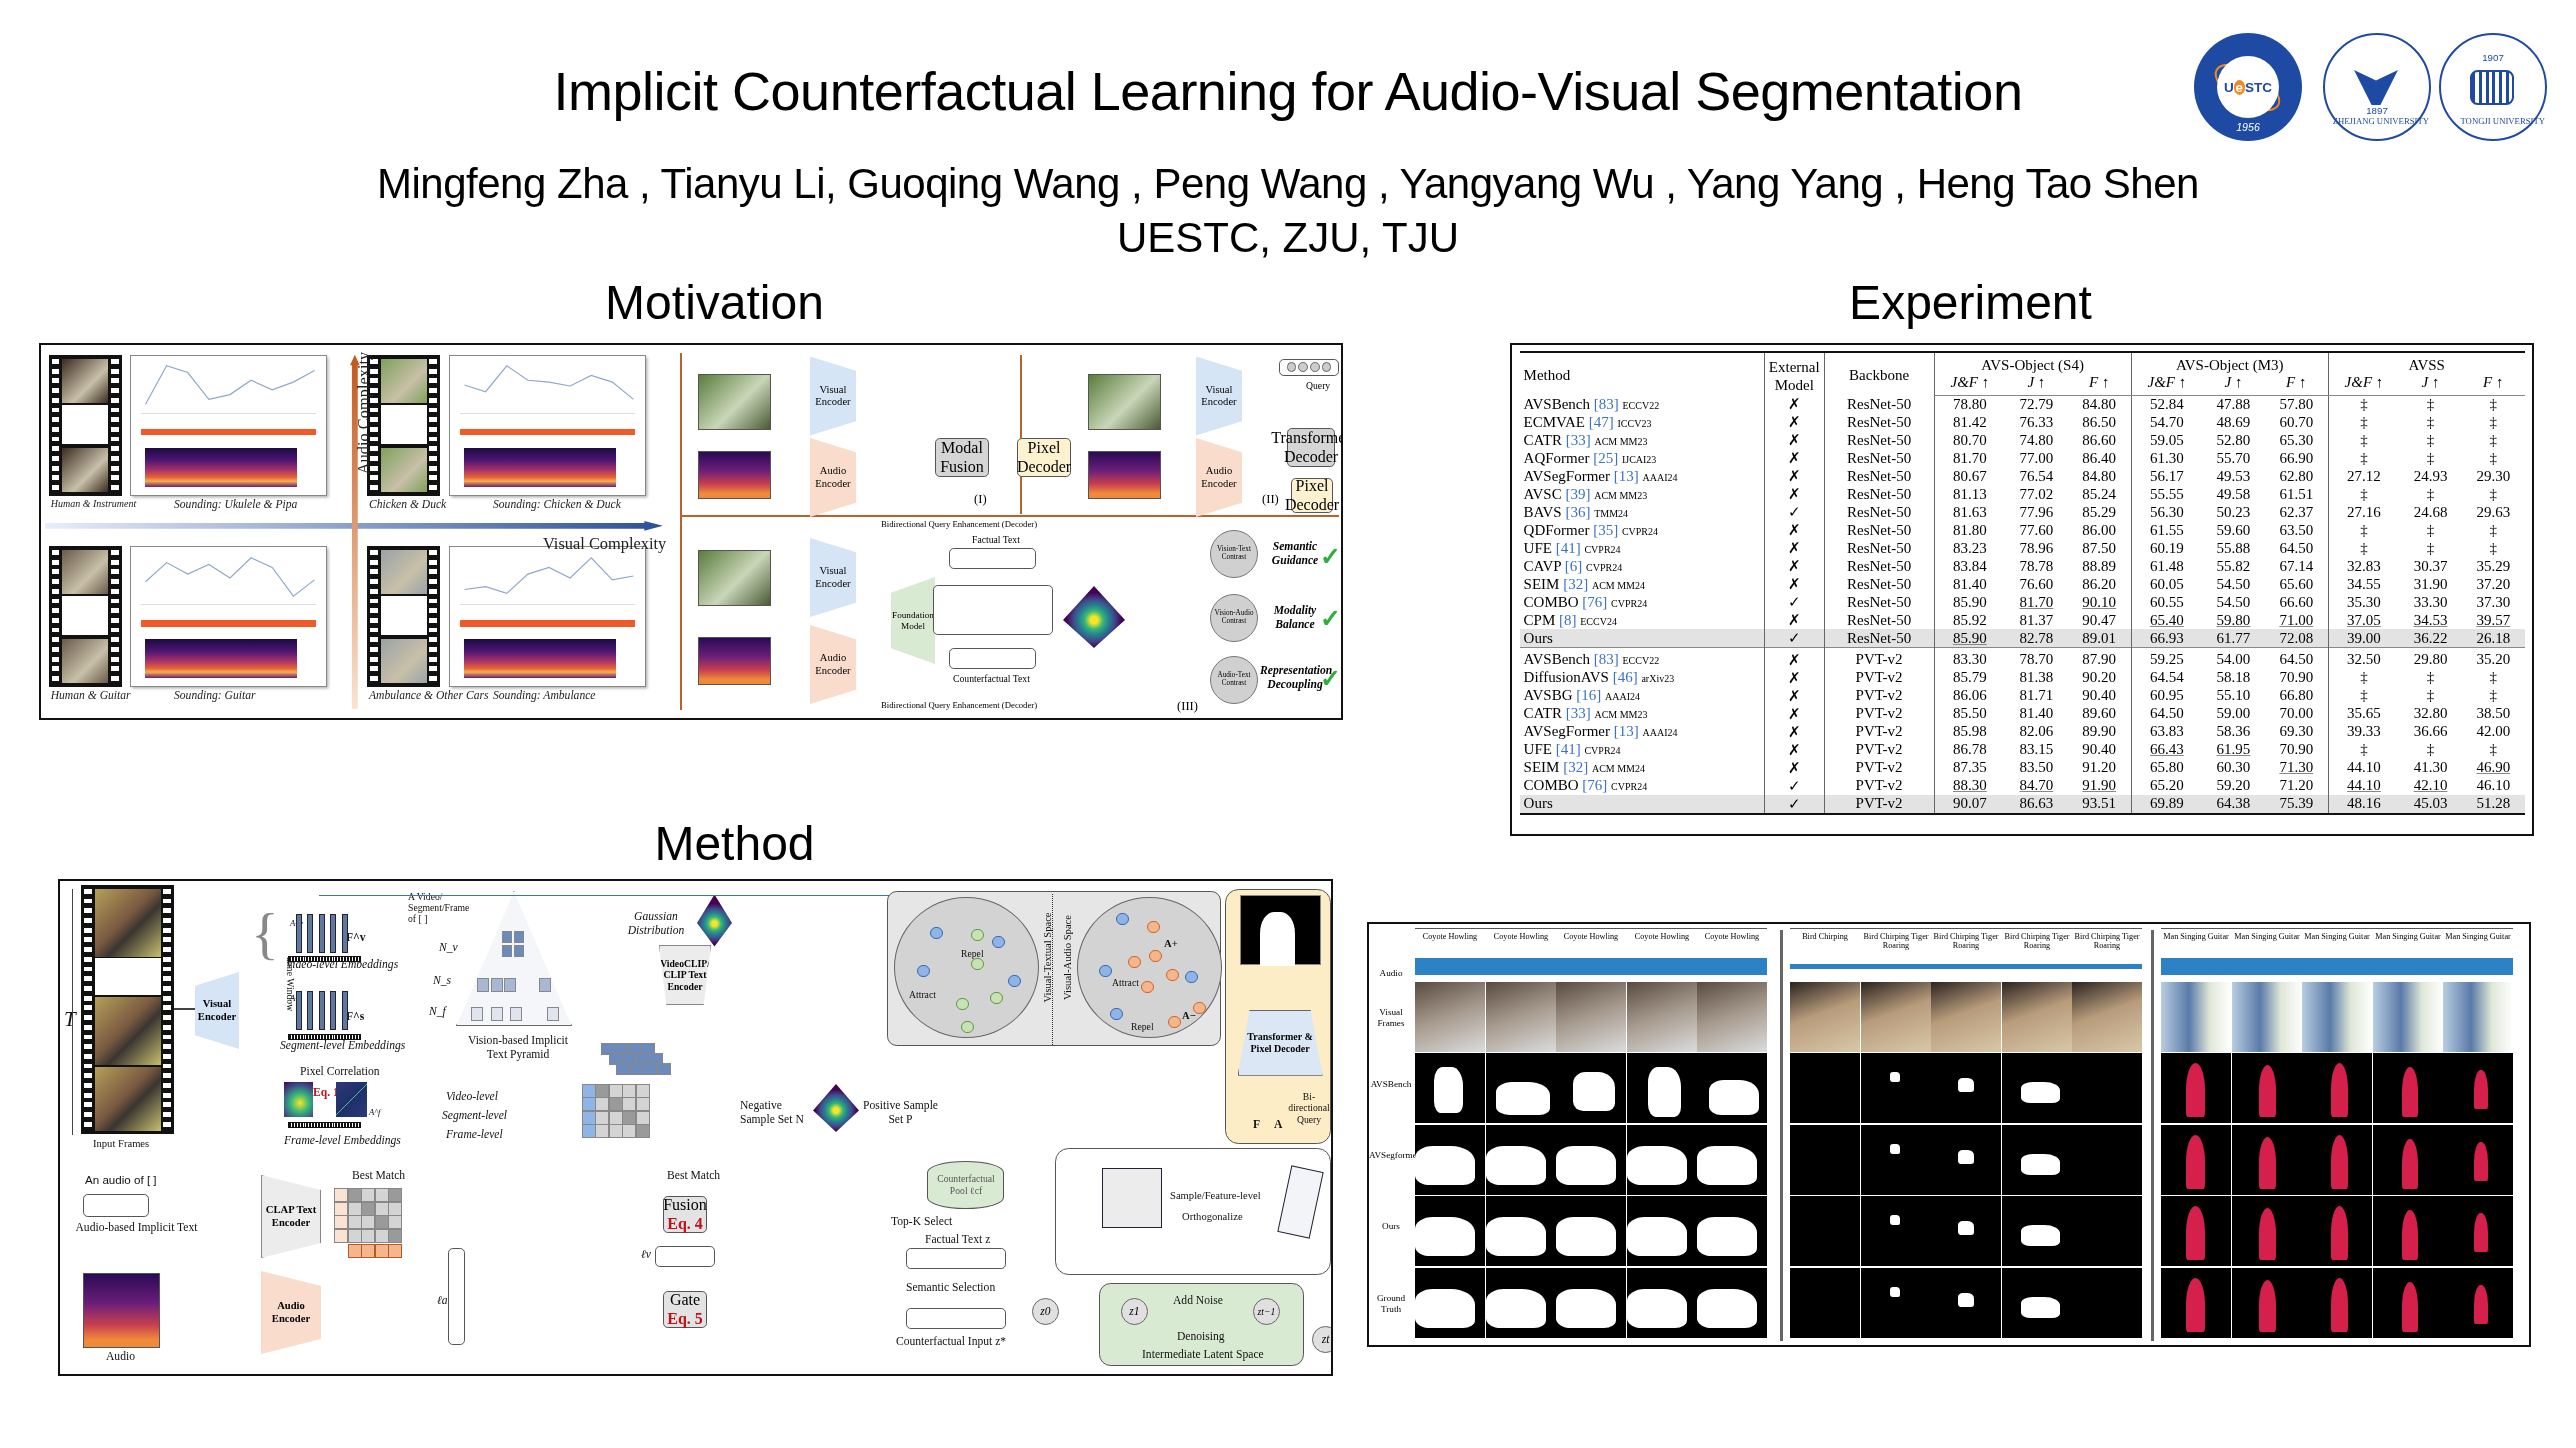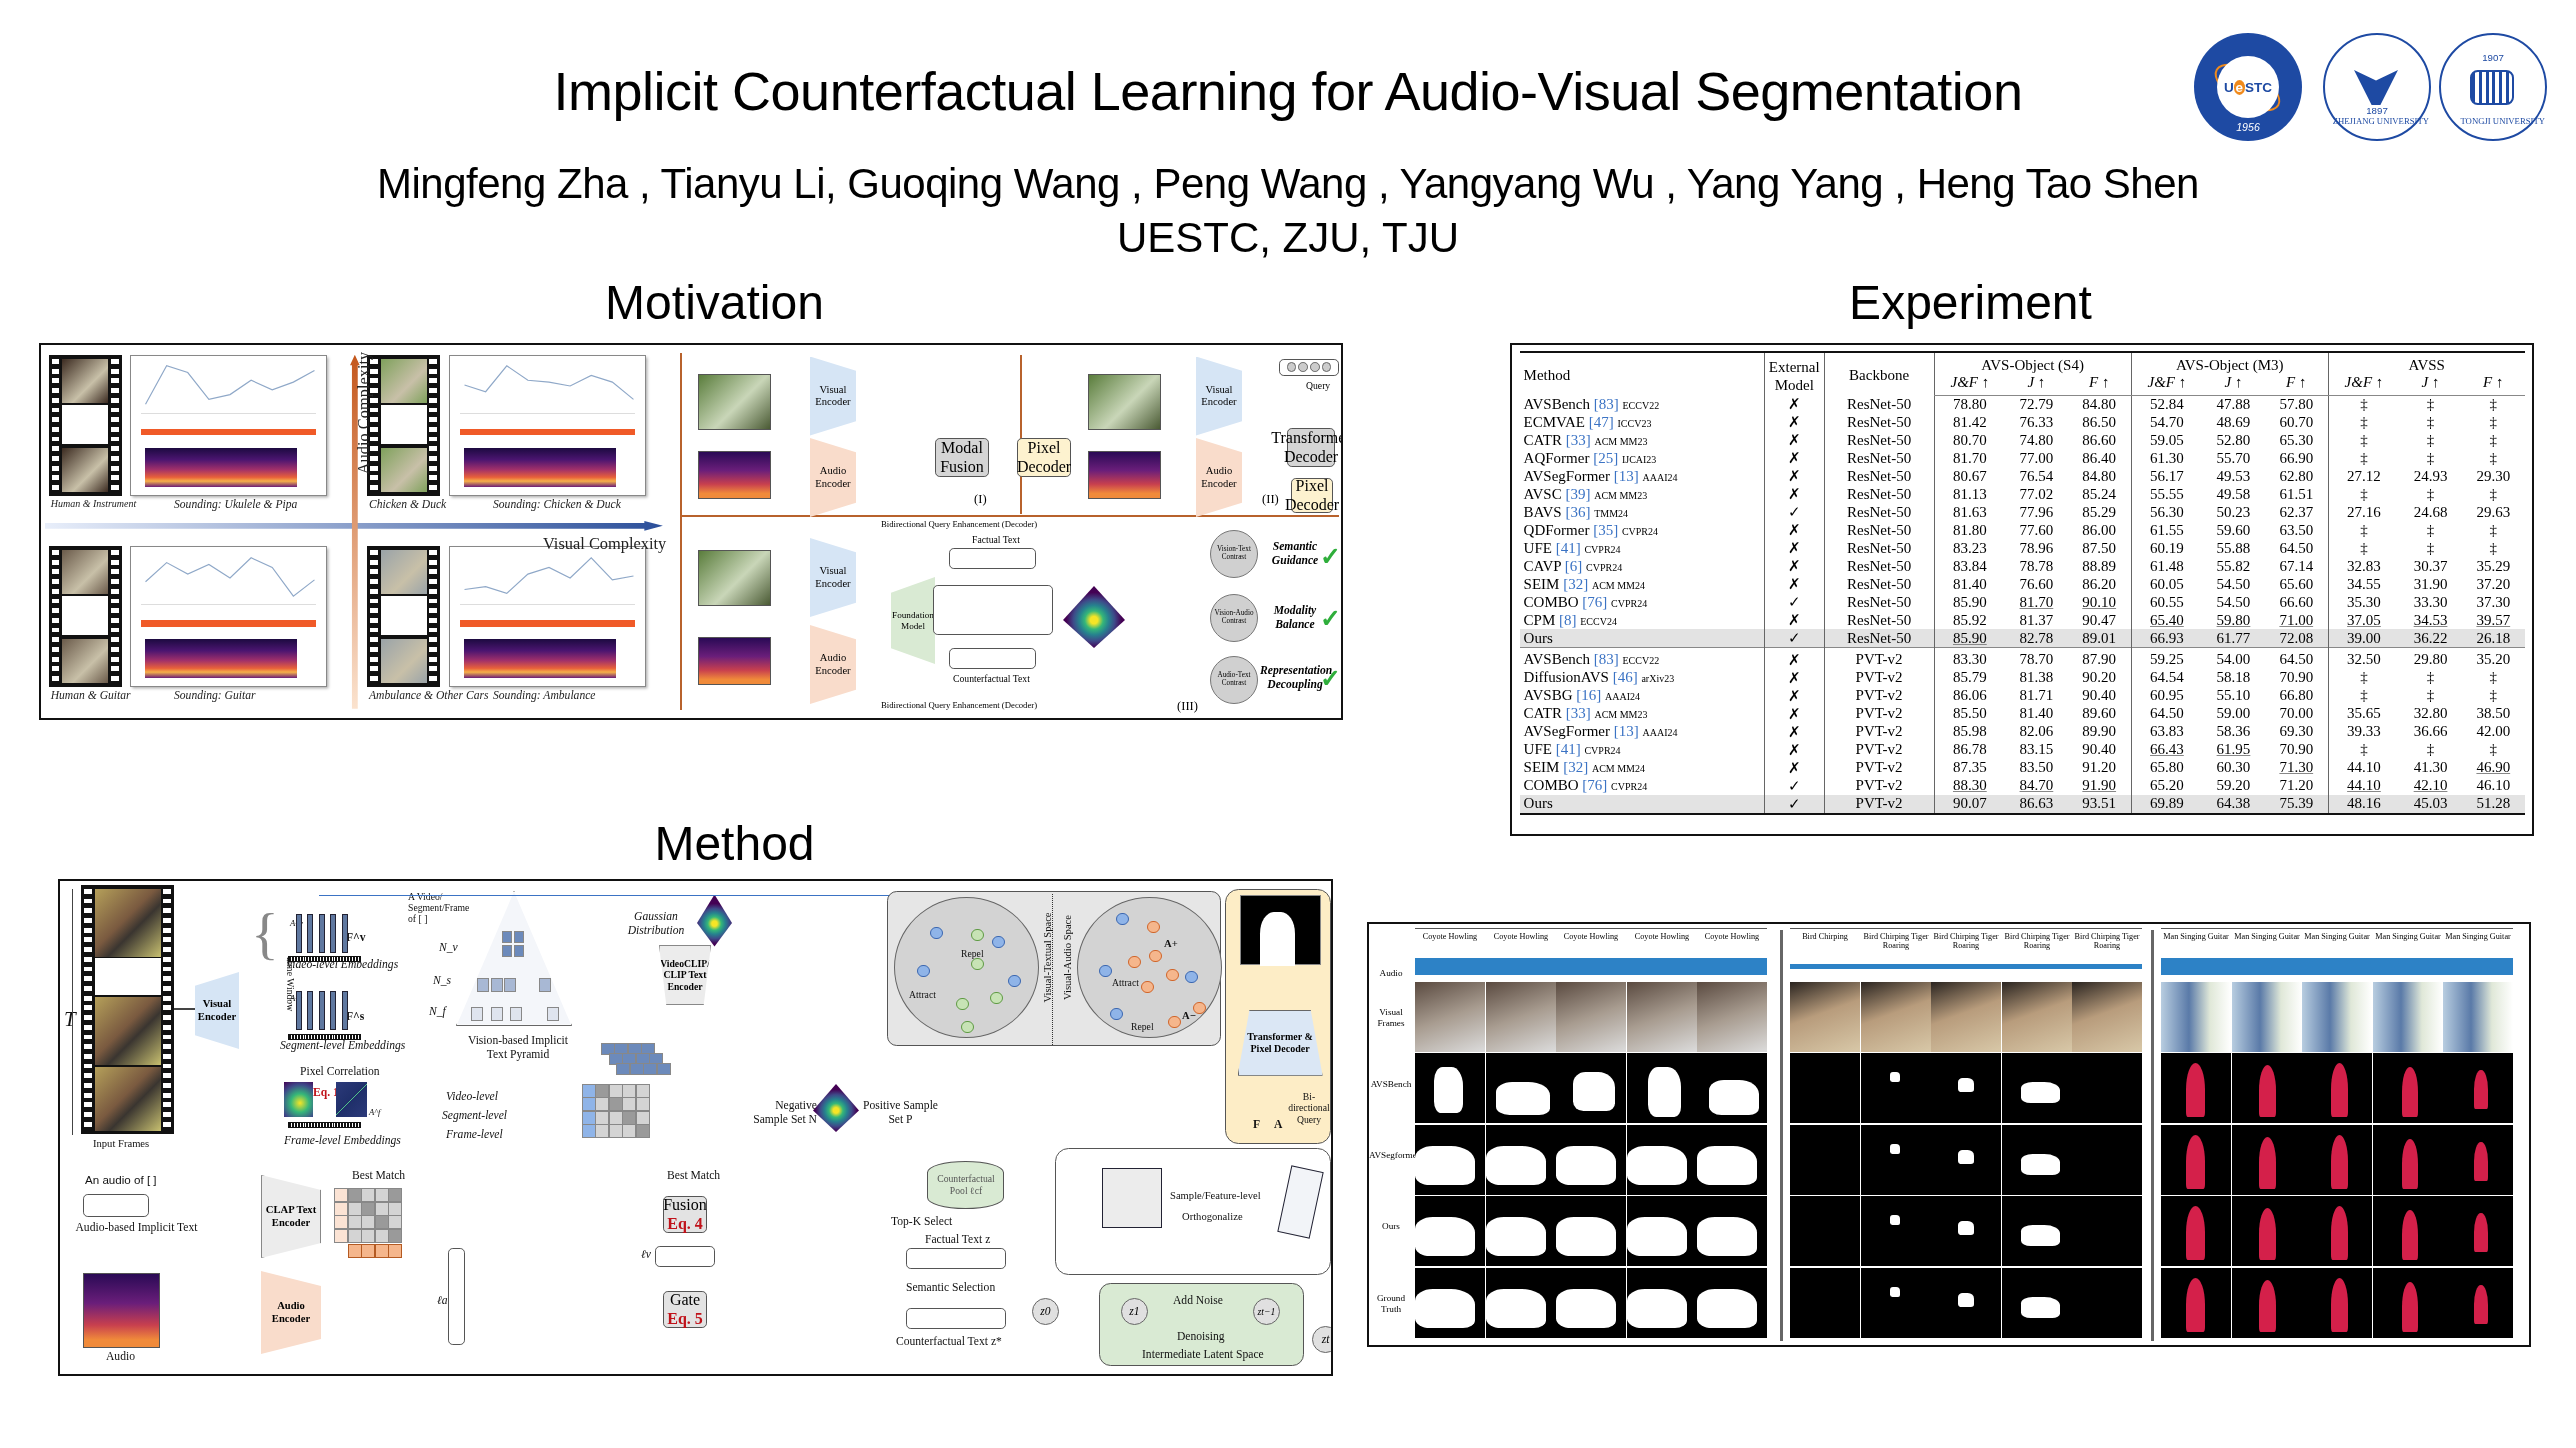--- a/index.html
+++ b/index.html
@@ -363,21 +363,21 @@
       <div class="cell" style="left: 576px; top: 172px; width: 13.5px; height: 11.6px; background: rgb(108, 138, 187);"></div>
       <div class="cell" style="left: 589px; top: 172px; width: 13.5px; height: 11.6px; background: rgb(108, 138, 187);"></div>
       <div class="cell" style="left: 556px; top: 182px; width: 13.5px; height: 11.6px; background: rgb(108, 138, 187);"></div>
       <div class="cell" style="left: 570px; top: 182px; width: 13.5px; height: 11.6px; background: rgb(108, 138, 187);"></div>
       <div class="cell" style="left: 583px; top: 182px; width: 13.5px; height: 11.6px; background: rgb(108, 138, 187);"></div>
       <div class="cell" style="left: 597px; top: 182px; width: 13.5px; height: 11.6px; background: rgb(108, 138, 187);"></div>
     </div>
   <div class="m-txt m-it" style="left:386px; top:209px;">Video-level</div>
   <div class="m-txt m-it" style="left:382px; top:228px;">Segment-level</div>
   <div class="m-txt m-it" style="left:386px; top:247px;">Frame-level</div>
-  <div class="m-txt" style="left:680px; top:218px; width:77px; white-space:normal; text-align:right; line-height:1.2;">Negative Sample Set N</div>
+  <div class="m-txt" style="left:680px; top:218px; width:77px; white-space:normal; text-align:left; line-height:1.2;">Negative Sample Set N</div>
   <div class="gauss" style="left:753px; top:203px; width:46px; height:48px;"></div>
   <div class="m-txt" style="left:802px; top:218px; width:77px; white-space:normal; text-align:center; line-height:1.2;">Positive Sample Set P</div>
   <div class="m-txt" style="left:607px; top:288px;">Best Match</div>
 
   <div class="gbox" style="left:827px; top:9.7px; width:334px; height:155px;">
     <div class="circ" style="left:5.8px; top:5.8px; width:145px; height:141px;"></div>
     <div class="circ" style="left:189px; top:5.8px; width:145px; height:141px;"></div>
     <div style="position:absolute; left:164px; top:1.9px; width:0; height:151px; border-left:1.4px dotted #333;"></div>
     <div class="m-txt" style="left:114px; top:60px; transform:rotate(-90deg); font-size:10.6px;">Visual-Textual Space</div>
     <div class="m-txt" style="left:137px; top:60px; transform:rotate(-90deg); font-size:10.6px;">Visual-Audio Space</div>
@@ -467,21 +467,21 @@
     <span class="m-red">Eq. 5</span>
   </div>
 
   <div style="position:absolute; left:867px; top:280px; width:77px; height:48px; background:#d9ead3; border:1.4px solid #555; border-radius:39px/11.6px;"></div>
   <div class="m-txt" style="left:871px; top:292px; font-size:9.7px; white-space:normal; width:70px; text-align:center; line-height:1.2; color:#555;">Counterfactual Pool ℓcf</div>
   <div class="m-txt" style="left:831px; top:334px;">Top-K Select</div>
   <div class="m-txt" style="left:865px; top:352px;">Factual Text z</div>
   <div class="box" style="left:846px; top:367px; width:100px; height:21px; background:#fff;"></div>
   <div class="m-txt" style="left:846px; top:400px;">Semantic Selection</div>
   <div class="box" style="left:846px; top:427px; width:100px; height:21px; background:#fff;"></div>
-  <div class="m-txt" style="left:836px; top:454px;">Counterfactual Text z*</div>
+  <div class="m-txt" style="left:836px; top:454px;">Counterfactual Input z*</div>
 
   <div style="position:absolute; left:995px; top:267px; width:276px; height:127px; border:1.4px solid #555; border-radius:13.5px; background:#fff;">
     <div style="position:absolute; left:46px; top:19.3px; width:60px; height:60px; background:#ececec; border:1px solid #223;"></div>
     <div style="position:absolute; left:228px; top:19.3px; width:33px; height:68px; background:#f2f4f8; border:1px solid #223; transform:rotate(12deg);"></div>
     <div class="m-txt" style="left:114px; top:41px; font-size:10.6px;">Sample/Feature-level</div>
     <div class="m-txt" style="left:126px; top:62px; font-size:10.6px;">Orthogonalize</div>
   </div>
 
   <div class="znode" style="left:972px; top:417px;">z0</div>
   <div style="position:absolute; left:1039px; top:402px; width:205px; height:83px; background:#d9ead3; border:1.4px solid #555; border-radius:11.6px;">

